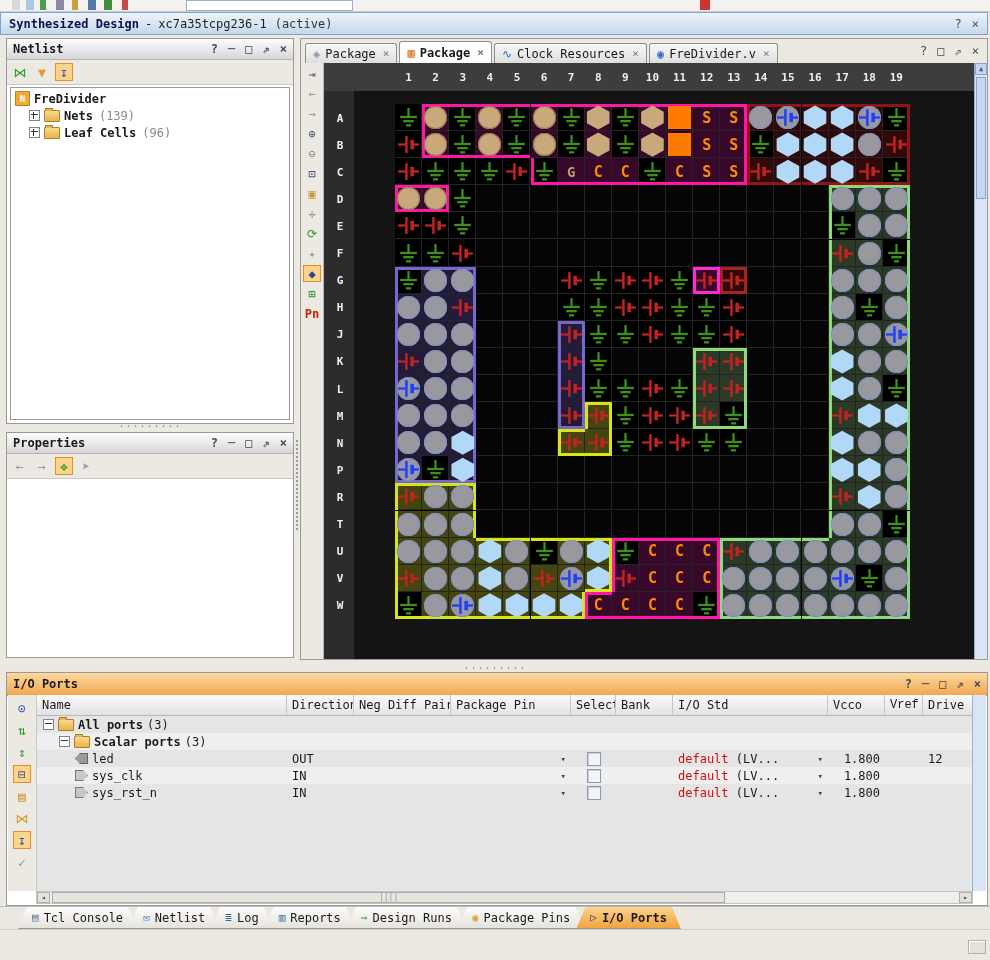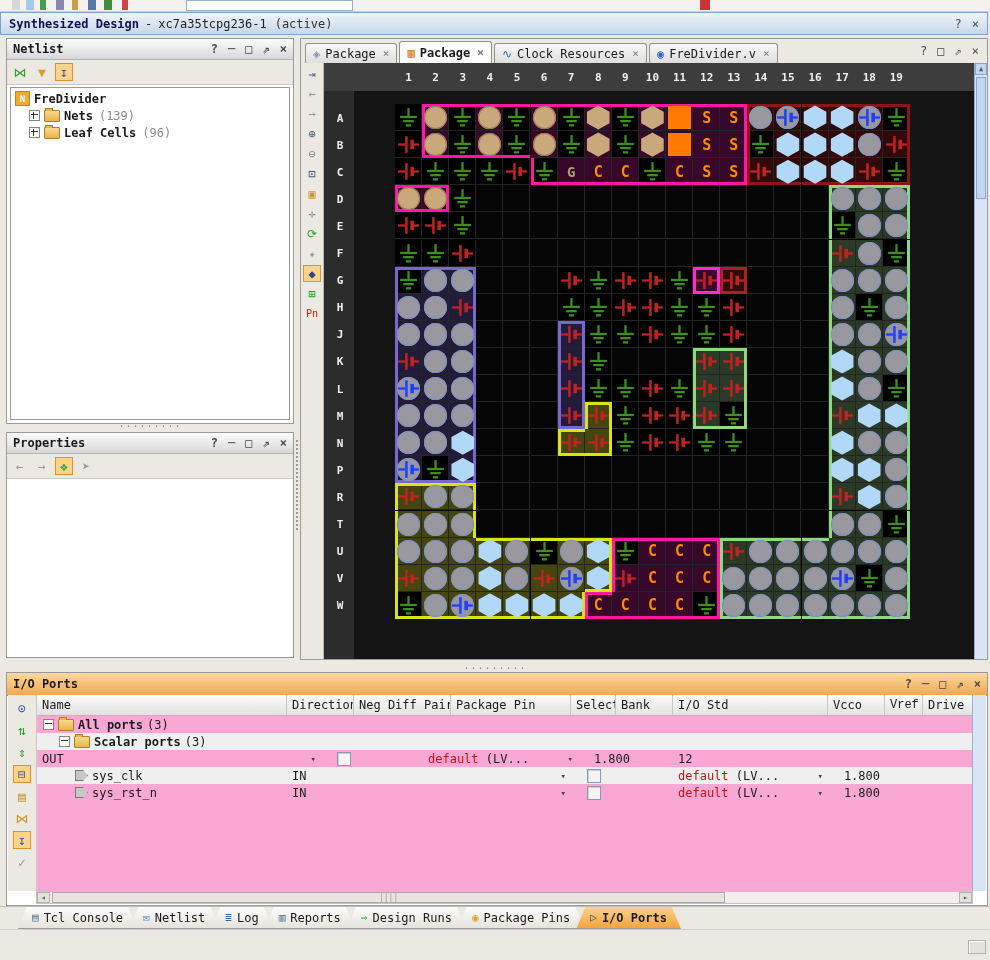--- a/index.html
+++ b/index.html
@@ -69,21 +69,21 @@
   .po{position:absolute;inset:2px;background:#ff7b00;}
   .pl{position:absolute;inset:0;display:flex;align-items:center;justify-content:center;font-weight:bold;font-size:15px;color:#ff8c00;}
   .pl.gl{color:#b0a070;font-size:14px;}
   .cell svg{position:absolute;left:2px;top:2px;}
   .vsb{position:absolute;top:0;bottom:0;width:12px;background:#d9e4f4;border-left:1px solid #9ab0d0;}
   .vsb .sb-a{height:12px;background:#c6d6ee;border:1px solid #8aa4ce;box-sizing:border-box;color:#44608e;font-size:7px;text-align:center;line-height:10px;}
   .vsb .sb-t{position:absolute;left:1px;right:1px;top:14px;height:120px;background:#c6d6ee;border:1px solid #8aa4ce;}
   
   .io-body{position:absolute;left:1px;right:1px;top:22px;bottom:14px;display:flex;background:#fff;}
   .io-ltb{width:28px;background:#ece9e2;border-right:1px solid #c8c8c8;display:flex;flex-direction:column;align-items:center;gap:4px;padding-top:4px;}
-  .io-table{position:relative;flex:1;overflow:hidden;background:#f9a8d4;}
+  .io-table{position:relative;flex:1;overflow:hidden;background:#e5e5e5;}
   .io-hdr{display:flex;height:20px;background:linear-gradient(#fbfbfb,#e2e2e2);border-bottom:1px solid #b8b8b8;}
   .io-hc{box-sizing:border-box;border-right:1px solid #c6c6c6;padding:3px 4px 0 5px;white-space:nowrap;overflow:hidden;flex:0 0 auto;}
   .io-row{display:flex;height:17px;align-items:center;}
   .io-row.alt{background:#efefef;}
   .io-cell{box-sizing:border-box;flex:0 0 auto;height:17px;display:flex;align-items:center;padding:0 5px;white-space:nowrap;overflow:hidden;}
   .io-cell.r{justify-content:flex-end;}
   .red{color:#cc1111;}
   .dd{color:#444;font-size:9px;margin-left:auto;}
   .cb{width:12px;height:12px;background:#f4f4f4;border:1px solid #8898b8;box-shadow:inset 1px 1px 0 #d0d0d0;margin:0 auto;}
   .port-in{width:11px;height:9px;background:#c8c8c8;border:1px solid #777;clip-path:polygon(0 0,62% 0,100% 50%,62% 100%,0 100%);}
@@ -220,21 +220,21 @@
           <div class="tbtn" style="color: rgb(154, 154, 154);">→</div>
           <div class="tbtn" style="color: rgb(68, 85, 119);">⊕</div>
           <div class="tbtn" style="color: rgb(138, 138, 138);">⊖</div>
           <div class="tbtn" style="color: rgb(68, 85, 119);">⊡</div>
           <div class="tbtn" style="color: rgb(200, 154, 48);">▣</div>
           <div class="tbtn" style="color: rgb(138, 138, 138);">✛</div>
           <div class="tbtn" style="color: rgb(46, 158, 46);">⟳</div>
           <div class="tbtn" style="color: rgb(154, 154, 154);">✦</div>
           <div class="tbtn sel" style="color: rgb(51, 68, 136);">◆</div>
           <div class="tbtn" style="color: rgb(46, 158, 46);">⊞</div>
-          <div class="tbtn" style="color: rgb(204, 34, 0); font-size: 10px; font-weight: normal;">Pn</div>
+          <div class="tbtn" style="color: rgb(204, 34, 0); font-size: 12px; font-weight: bold;">Pn</div>
         </div>
       <div class="canvas">
         <div class="num-band"></div>
         <div class="letter-band"></div>
         <div id="grid" style="left: 71px; top: 41px; width: 514.9px; height: 514.9px;">
             <div class="cell" style="left: 0px; top: 0px; width: 27.1px; height: 27.1px; background: rgb(0, 0, 0); box-shadow: rgb(36, 36, 36) -1px 0px 0px inset, rgb(36, 36, 36) 0px -1px 0px inset;">
               <svg width="23" height="23" viewBox="0 0 22 22">
                 <g stroke="#3f8f1f" stroke-width="2.2">
                   <line x1="11" y1="2" x2="11" y2="10"></line>
                   <line x1="3" y1="10.5" x2="19" y2="10.5"></line>
@@ -1935,20 +1935,24 @@
               <div class="io-cell" style="width: 97px;"></div>
               <div class="io-cell" style="width: 120px;"></div>
               <div class="io-cell" style="width: 45px;"></div>
               <div class="io-cell" style="width: 57px;"></div>
               <div class="io-cell" style="width: 155px;"></div>
               <div class="io-cell" style="width: 57px;"></div>
               <div class="io-cell" style="width: 38px;"></div>
               <div class="io-cell" style="width: 66px;"></div>
             </div>
             <div class="io-row">
+              <div class="io-cell" style="width: 250px; padding-left: 38px; gap: 4px;">
+                <div class="port-out"></div>
+                <span>led</span>
+              </div>
               <div class="io-cell" style="width: 67px;">OUT</div>
               <div class="io-cell" style="width: 97px;"></div>
               <div class="io-cell" style="width: 120px;">
                 <span class="dd">▾</span>
               </div>
               <div class="io-cell" style="width: 45px;">
                 <div class="cb"></div>
               </div>
               <div class="io-cell" style="width: 57px;"></div>
               <div class="io-cell" style="width: 155px;">

